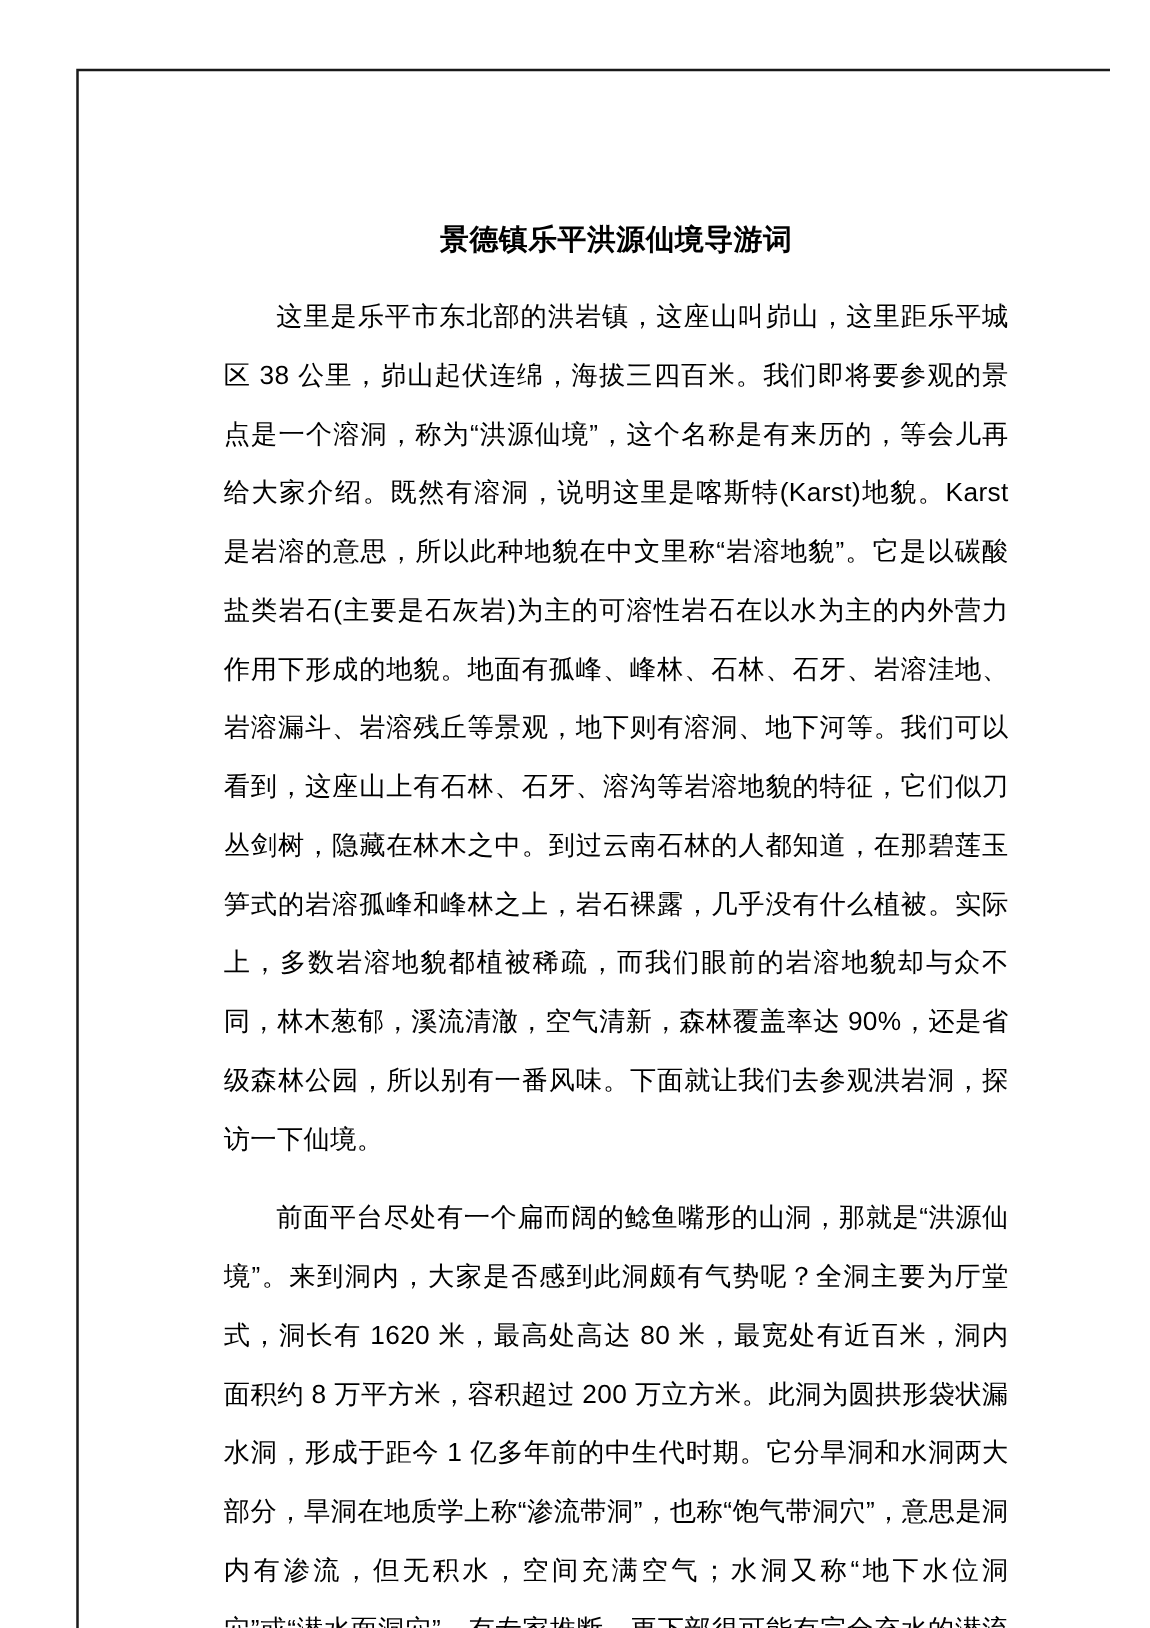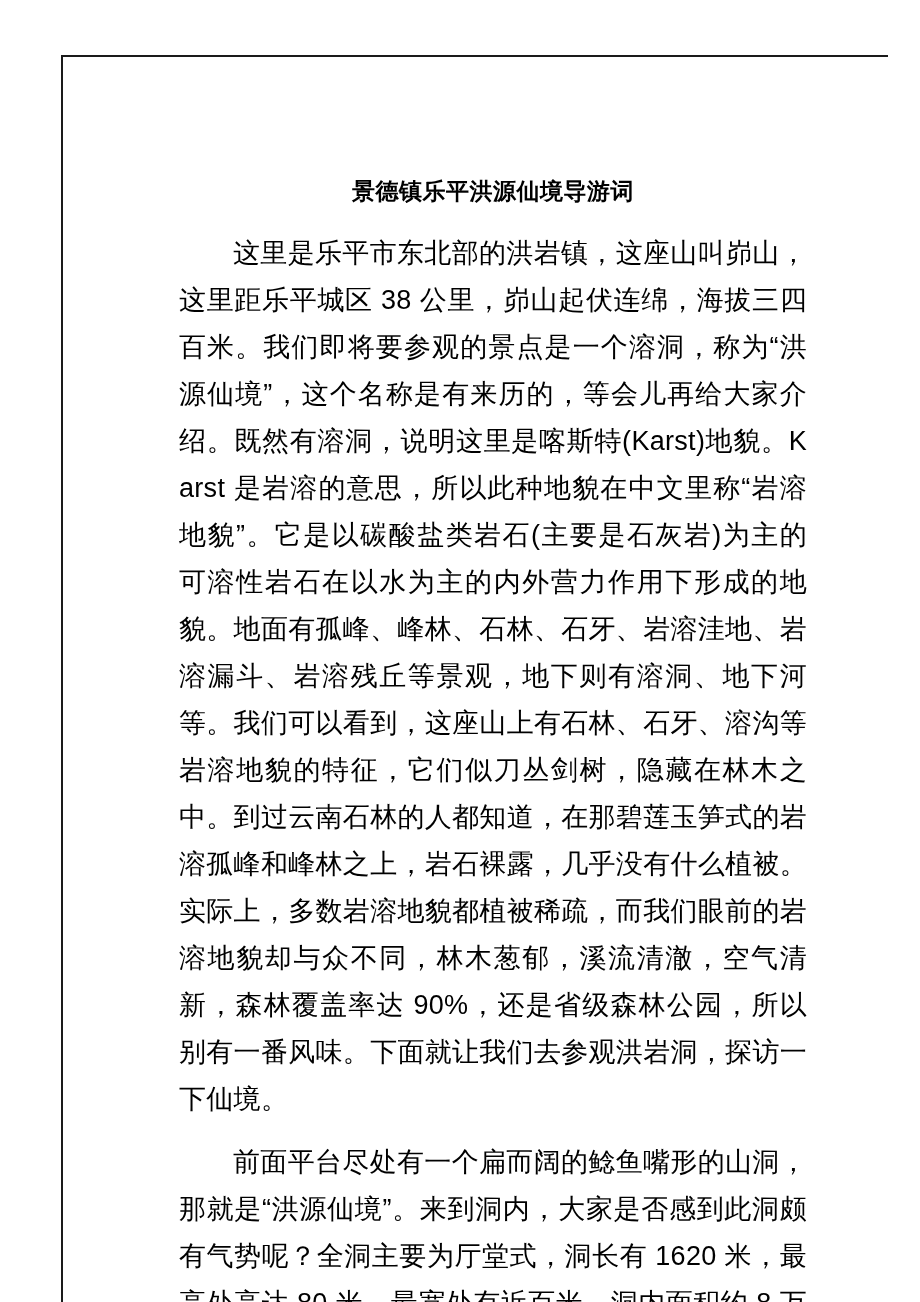--- a/index.html
+++ b/index.html
@@ -33,21 +33,21 @@
   }
   .doc-title {
     font-size: 23px;
     font-weight: bold;
     text-align: center;
     line-height: 46px;
     margin-bottom: 16px;
     letter-spacing: 0.5px;
   }
   .para {
-    font-size: 27px;
+    font-size: 21px;
     line-height: 47px;
     text-align: justify;
     text-indent: 2em;
     letter-spacing: 0.3px;
     word-break: break-all;
   }
 </style>
 </head>
 <body>
 

